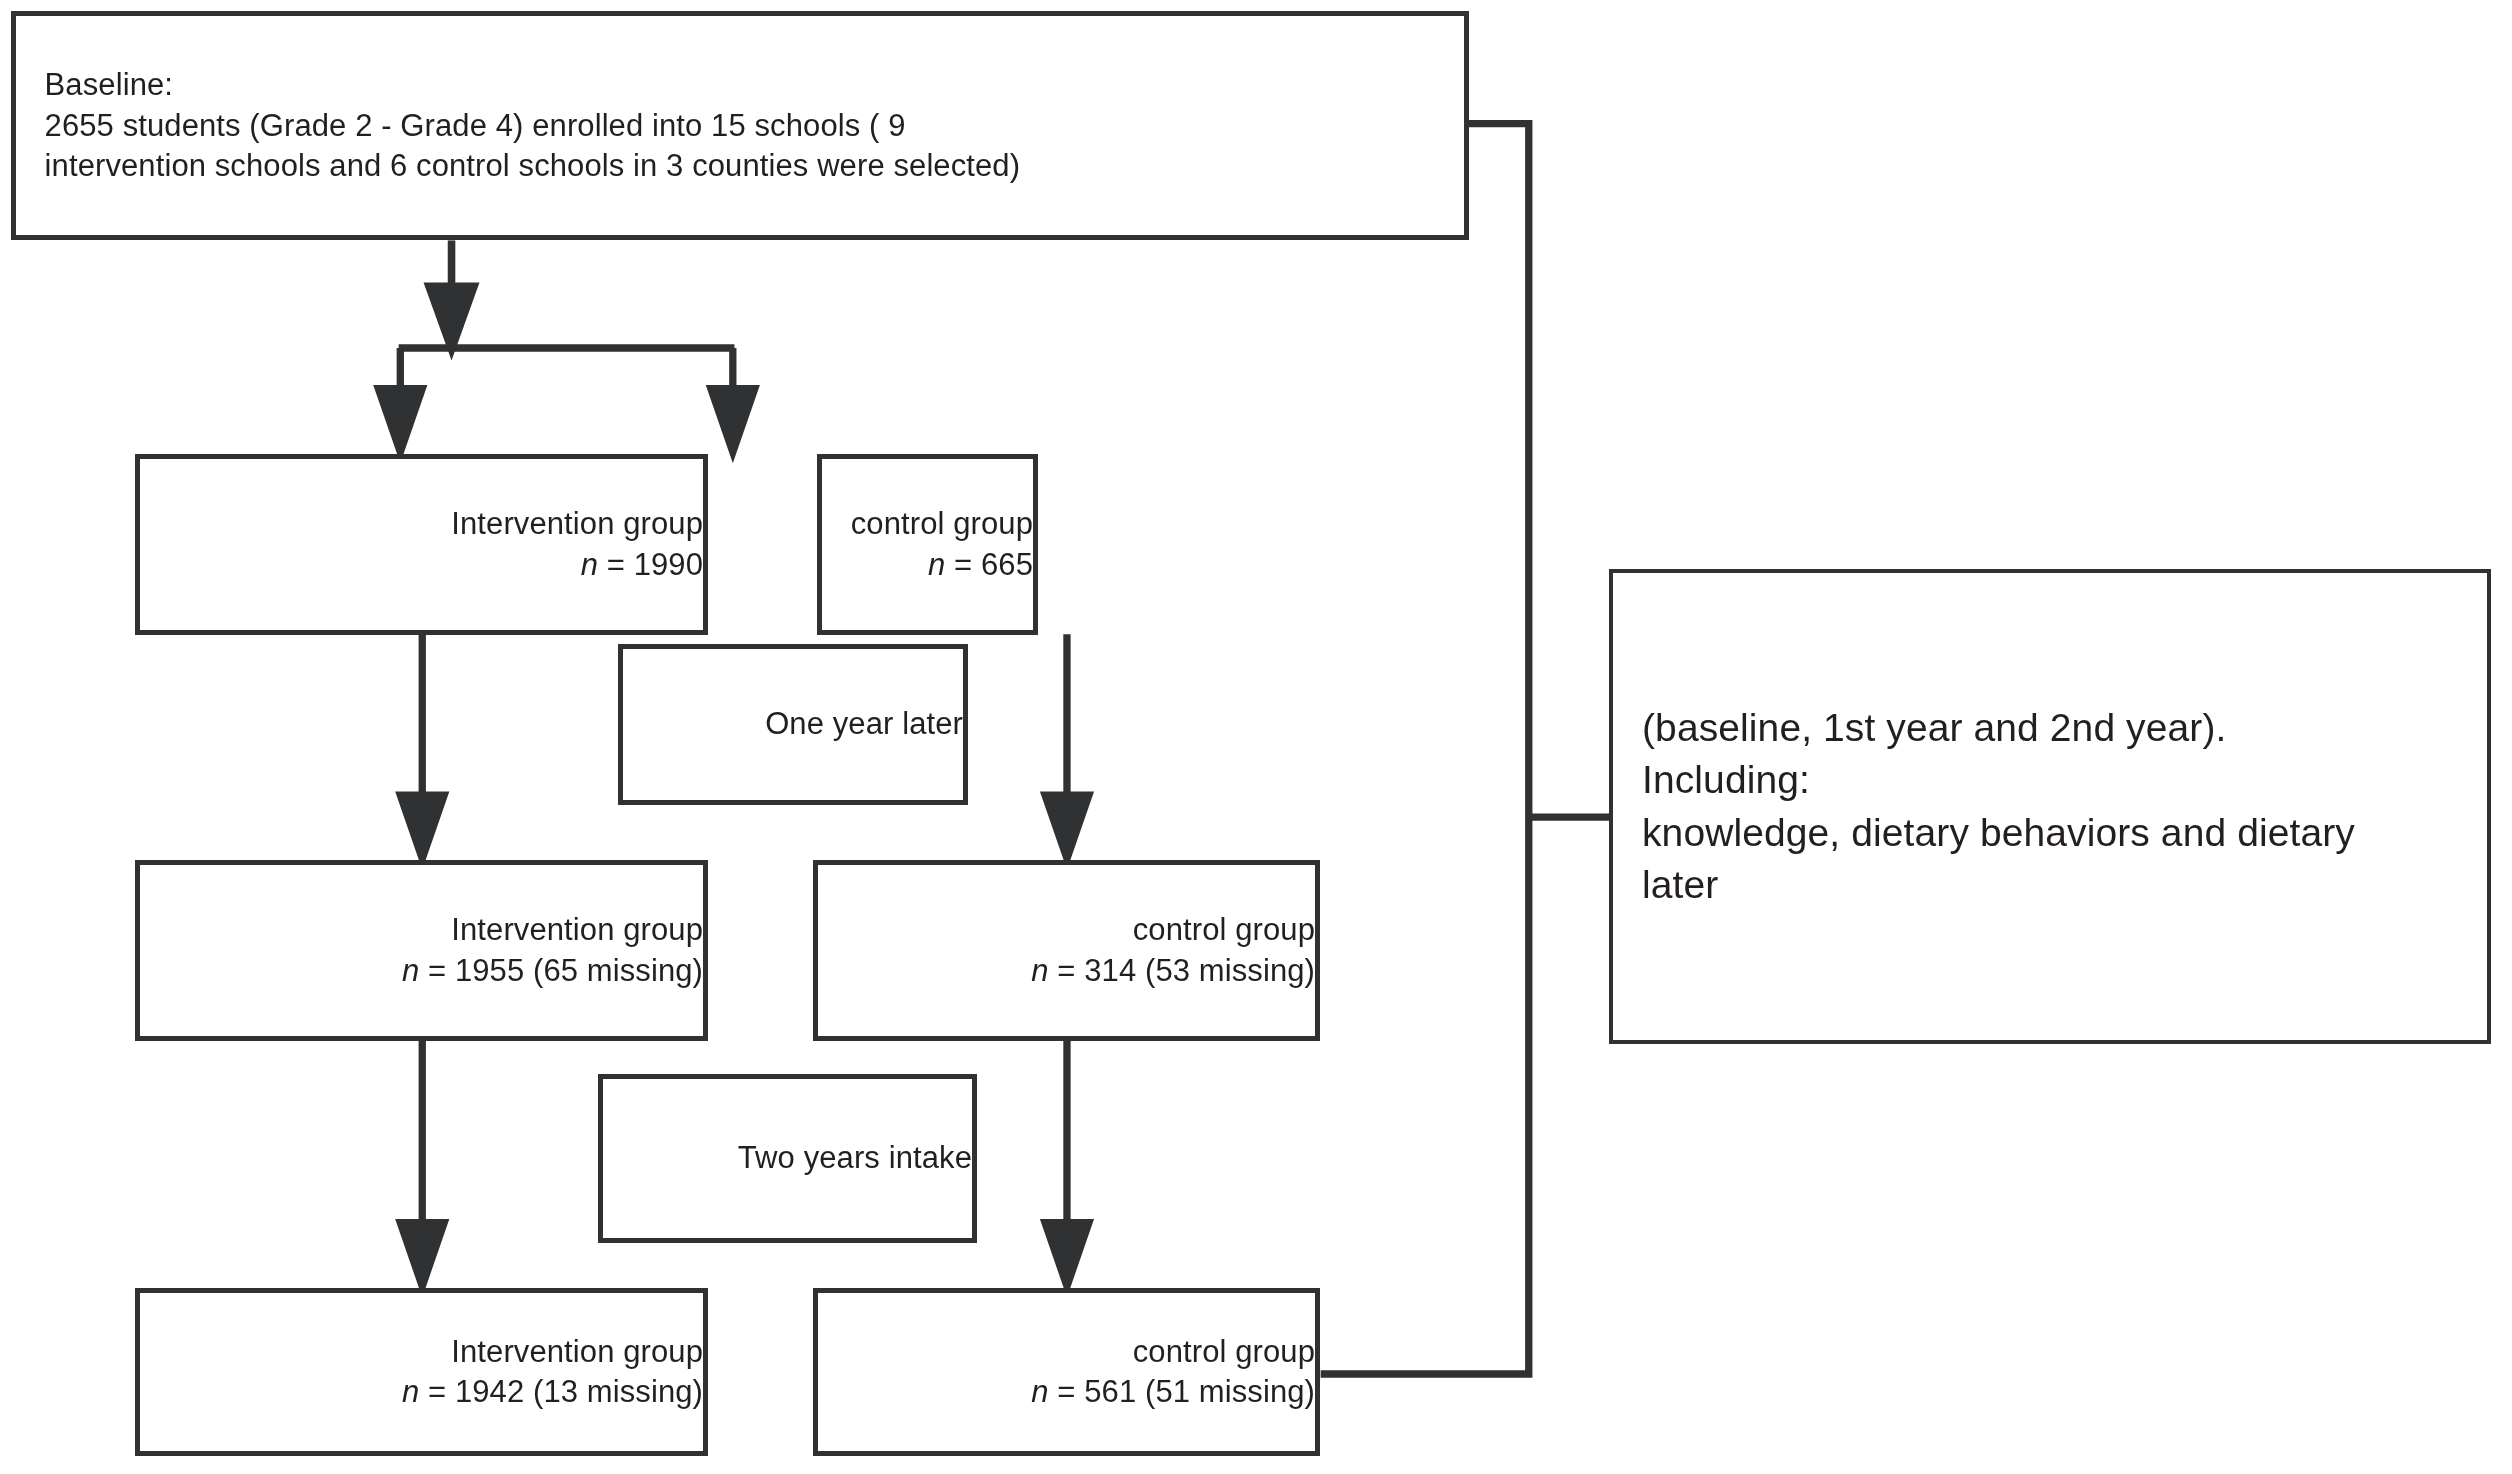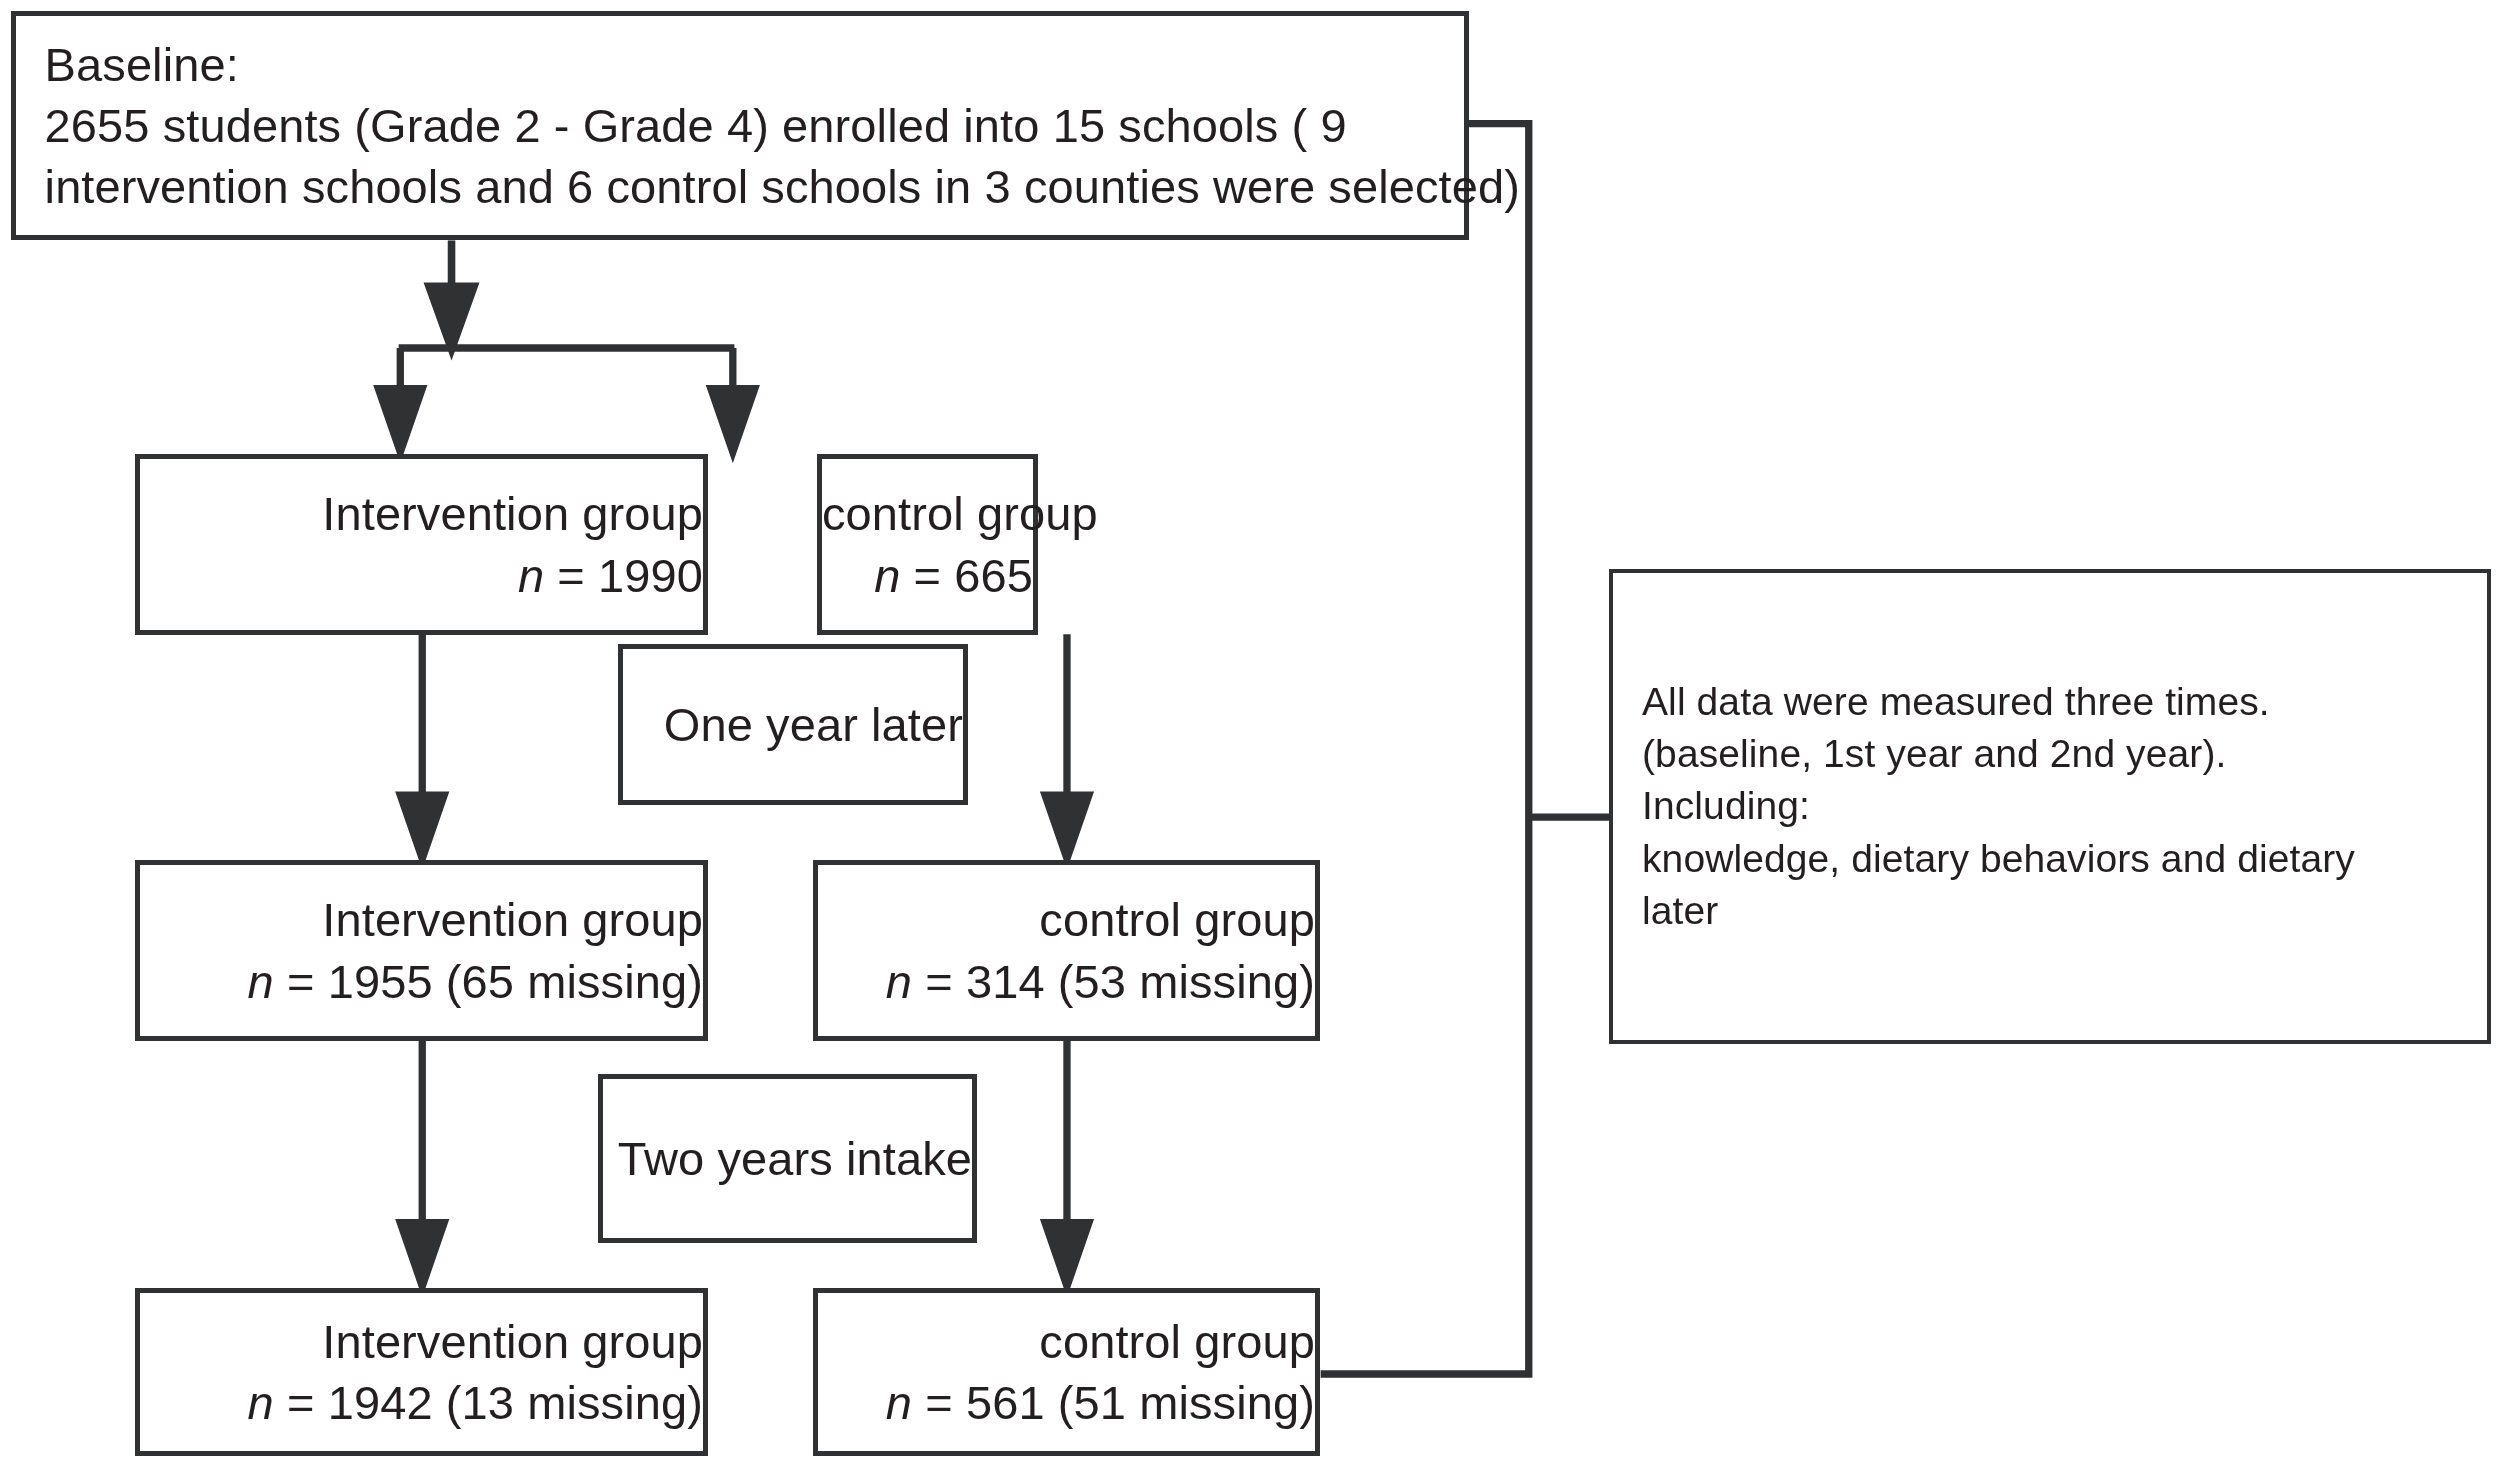--- a/index.html
+++ b/index.html
@@ -37,21 +37,21 @@
     align-items: center;
     text-align: center;
   }
   .node.left-text {
     align-items: flex-start;
     text-align: left;
   }
   .line {
     display: block;
     color: #231f20;
-    font-size: 47px;
+    font-size: 31px;
     line-height: 1.30;
     letter-spacing: 0.1px;
     white-space: pre;
   }
   .node.left-text .line {
     padding-left: 29px;
   }
   .node.center-text .line {
     width: 100%;
     text-align: right;
@@ -148,21 +148,20 @@
     <span class="line">Intervention group</span>
     <span class="line"><em class="ital">n</em><span> = 1942 (13 missing)</span></span>
   </div>
 
   <div class="node center-text" id="control-b-2">
     <span class="line">control group</span>
     <span class="line"><em class="ital">n</em><span> = 561 (51 missing)</span></span>
   </div>
 
   <div class="node left-text" id="info-box">
-    <span class="line">All data were measured three times.</span>
     <span class="line">(baseline, 1st year and 2nd year).</span>
     <span class="line">Including:</span>
     <span class="line">knowledge, dietary behaviors and dietary</span>
     <span class="line">later</span>
   </div>
 
 </div>
 
 
 </body></html>

